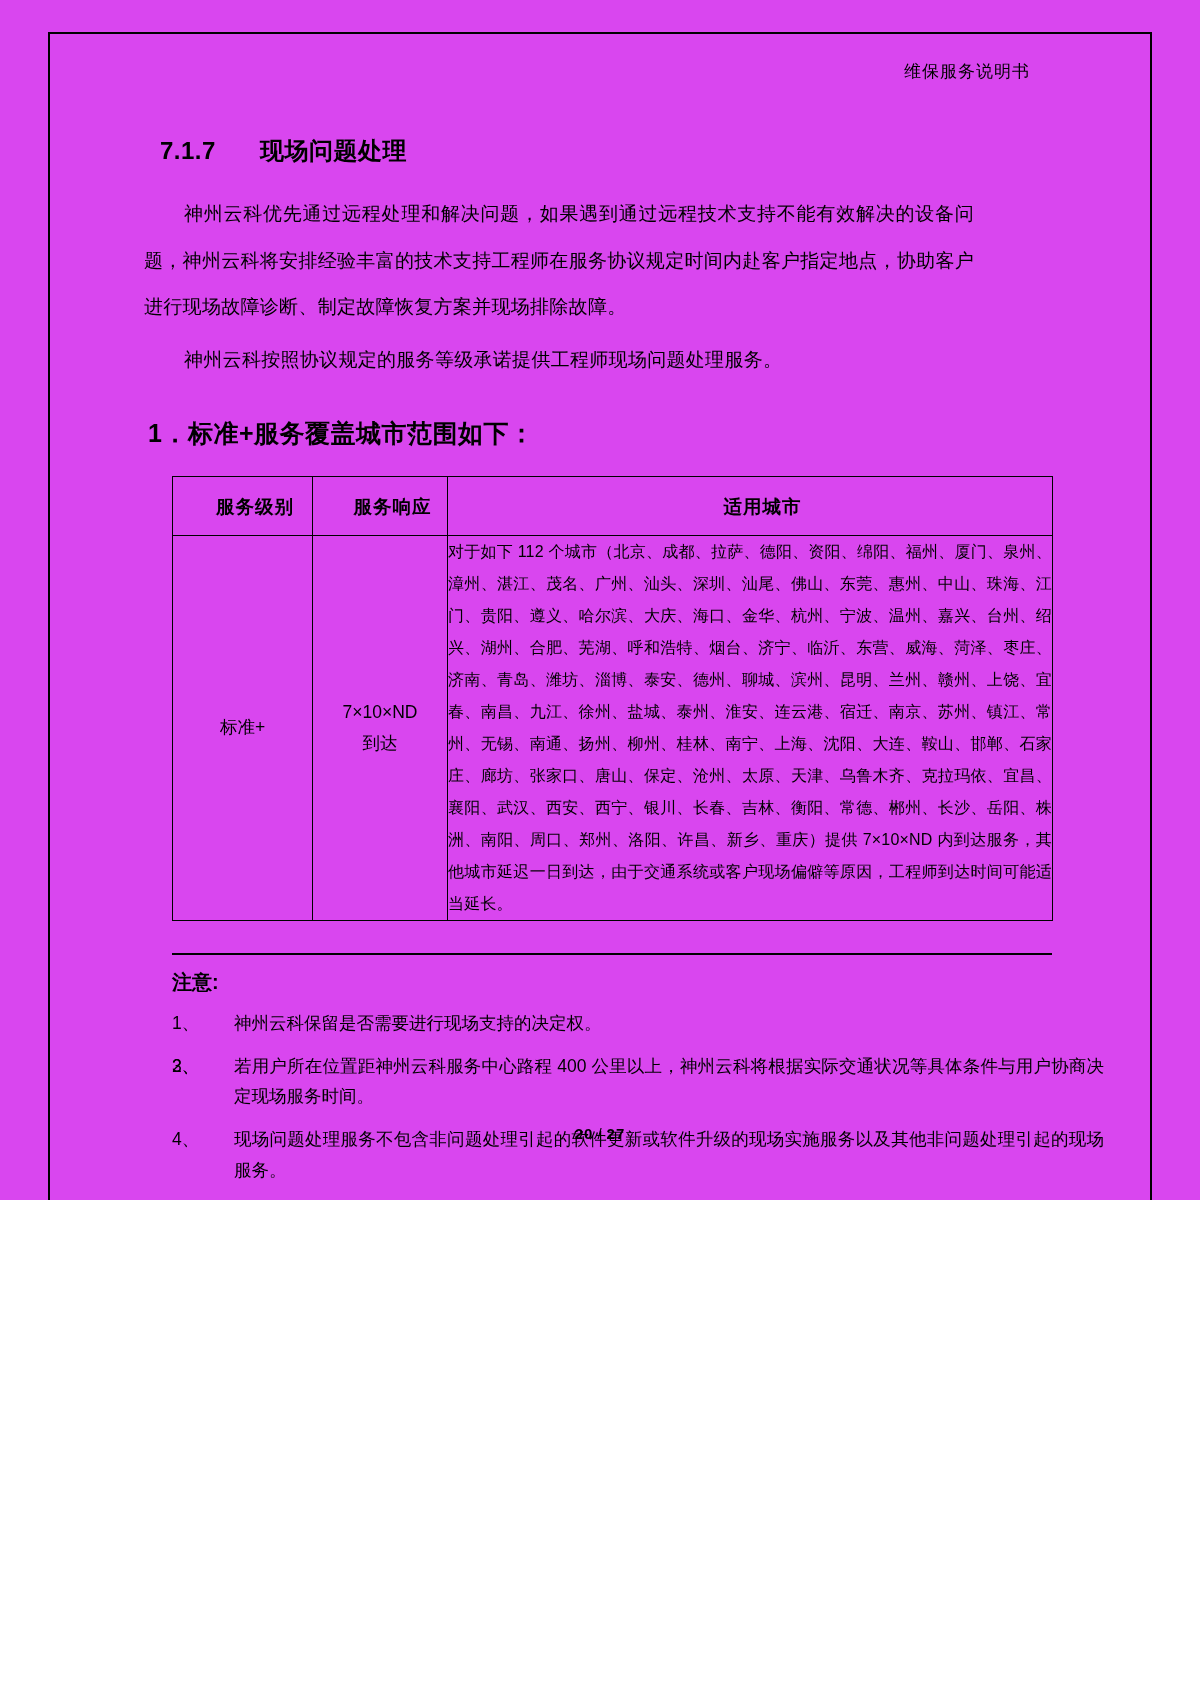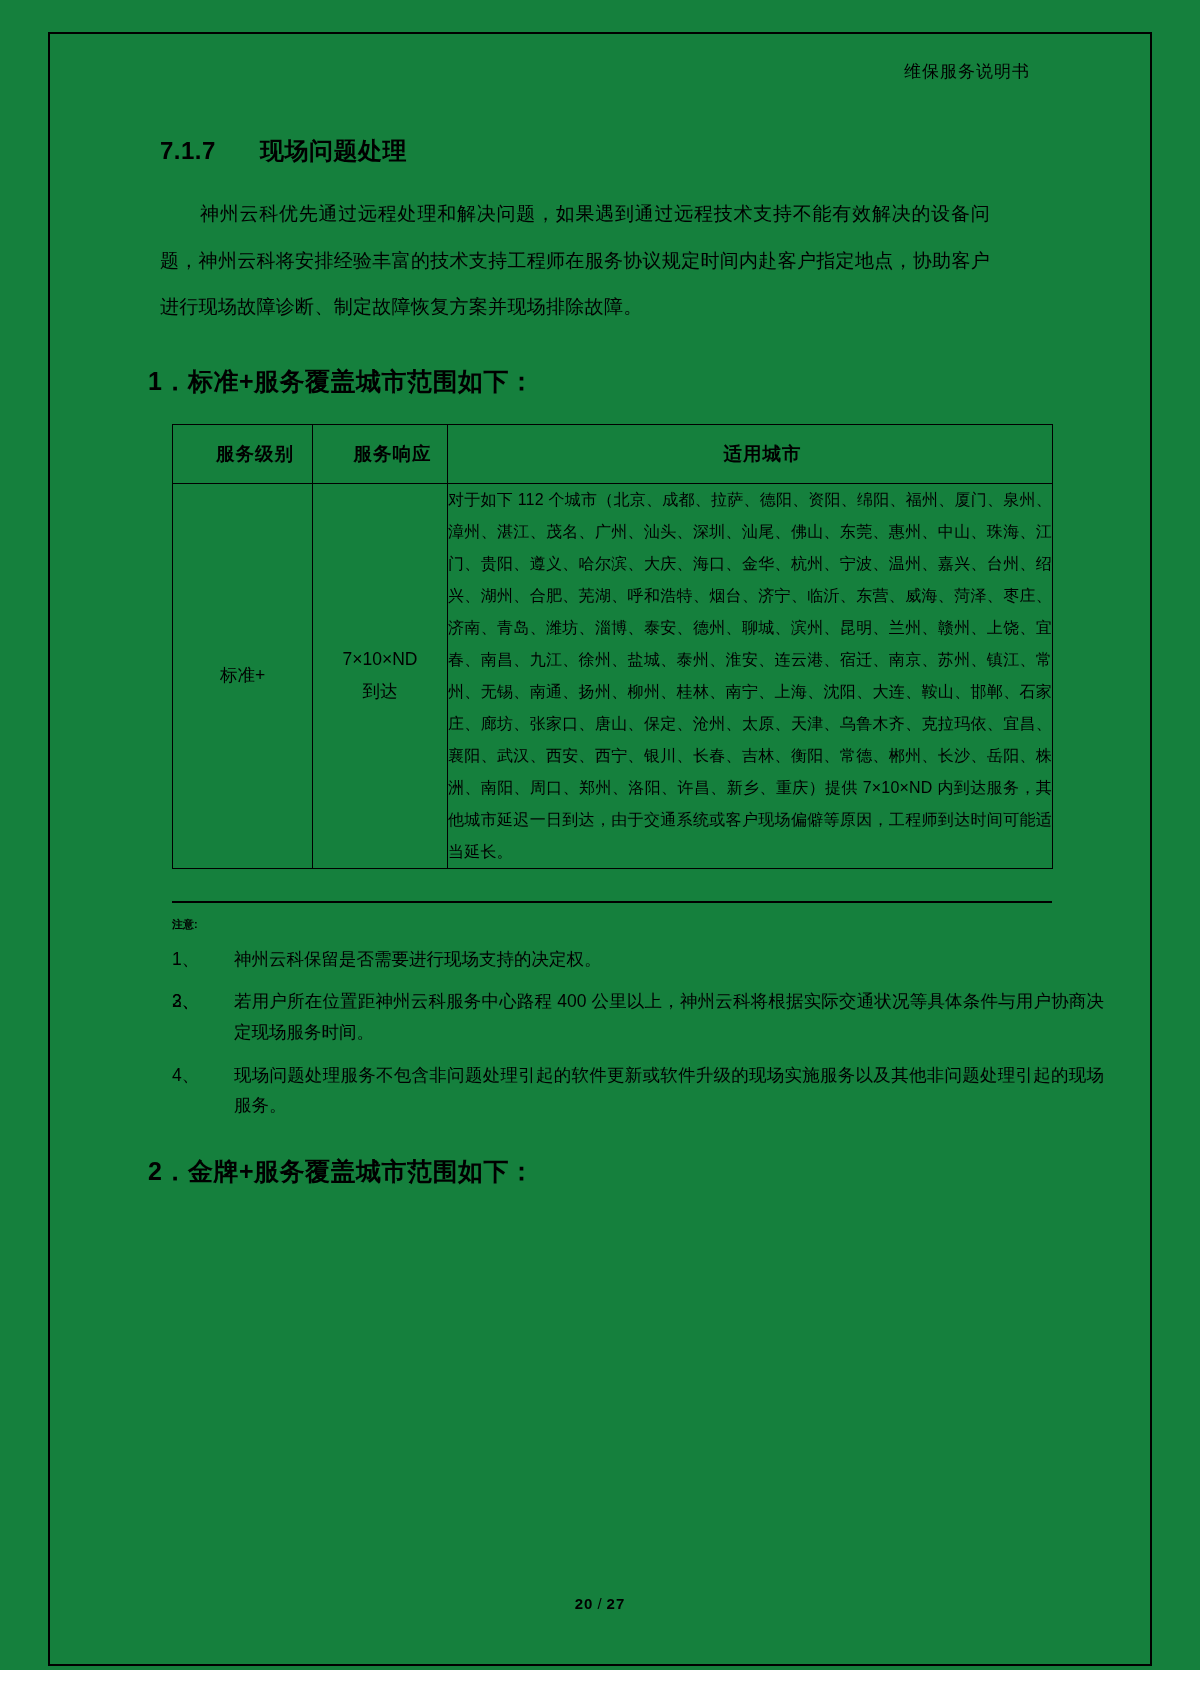--- a/index.html
+++ b/index.html
@@ -7,23 +7,23 @@
     padding: 0;
     background: #ffffff;
   }
   body {
     font-family: "Liberation Sans", sans-serif;
     color: #000000;
   }
   .page {
     position: relative;
     width: 1200px;
-    height: 1670px;
+    height: 1200px;
     box-sizing: border-box;
-    background: #15803d;
+    background: #d946ef;
     overflow: hidden;
   }
   .page-frame {
     position: absolute;
     left: 48px;
     top: 32px;
     width: 1104px;
     height: 1634px;
     border: 2px solid #000000;
     box-sizing: border-box;
@@ -47,21 +47,21 @@
     margin: 52px 0 0 50px;
     letter-spacing: 0.5px;
   }
   h1.section-title .num {
     display: inline-block;
     width: 100px;
   }
   p.body-para {
     font-size: 19px;
     line-height: 2.45;
-    margin: 24px 0 0 50px;
+    margin: 24px 0 0 34px;
     width: 830px;
     text-align: justify;
     text-indent: 40px;
     letter-spacing: 0.3px;
   }
   p.body-para.tight {
     margin-top: 6px;
   }
   h2.list-heading {
     font-size: 25px;
@@ -104,21 +104,21 @@
     padding: 16px 14px 16px 14px;
     vertical-align: top;
     letter-spacing: 0.2px;
   }
   .note-rule {
     margin: 32px 0 0 62px;
     width: 880px;
     border-top: 2.5px solid #000000;
   }
   .note-title {
-    font-size: 11px;
+    font-size: 20px;
     font-weight: bold;
     margin: 14px 0 0 62px;
   }
   ol.notes {
     list-style: none;
     margin: 10px 0 0 0;
     padding: 0;
   }
   ol.notes li {
     font-size: 17.5px;
@@ -158,20 +158,21 @@
 
   <div class="content">
 
     <div class="header-right">维保服务说明书</div>
 
     <h1 class="section-title">
       <span class="num">7.1.7</span><span>现场问题处理</span>
     </h1>
 
     <p class="body-para">神州云科优先通过远程处理和解决问题，如果遇到通过远程技术支持不能有效解决的设备问题，神州云科将安排经验丰富的技术支持工程师在服务协议规定时间内赴客户指定地点，协助客户进行现场故障诊断、制定故障恢复方案并现场排除故障。</p>
+    <p class="body-para tight">神州云科按照协议规定的服务等级承诺提供工程师现场问题处理服务。</p>
 
     <h2 class="list-heading">1．标准+服务覆盖城市范围如下：</h2>
 
     <table class="city-table">
       <colgroup>
         <col class="col-a">
         <col class="col-b">
         <col class="col-c">
       </colgroup>
       <thead>

